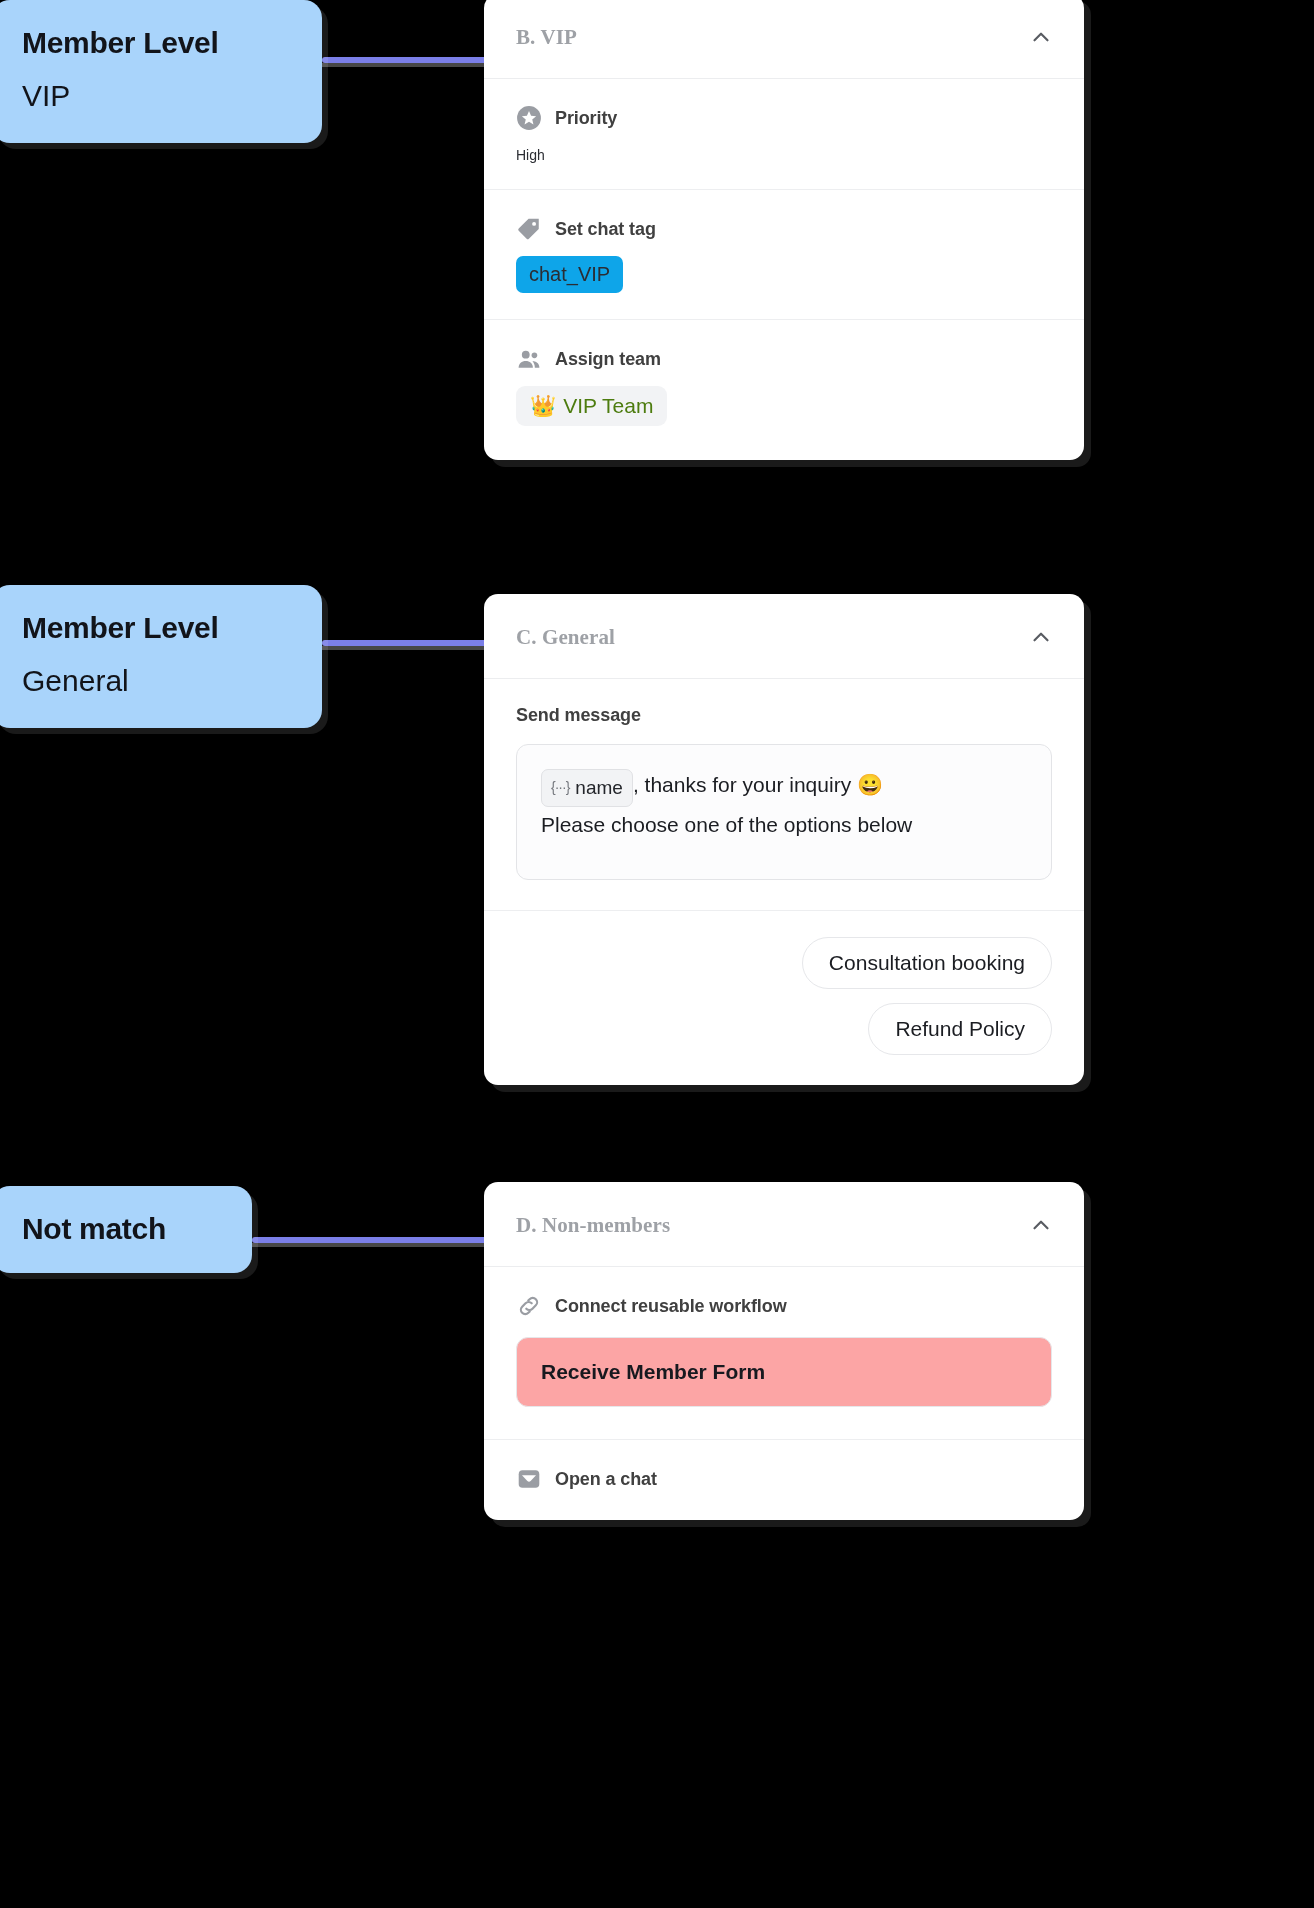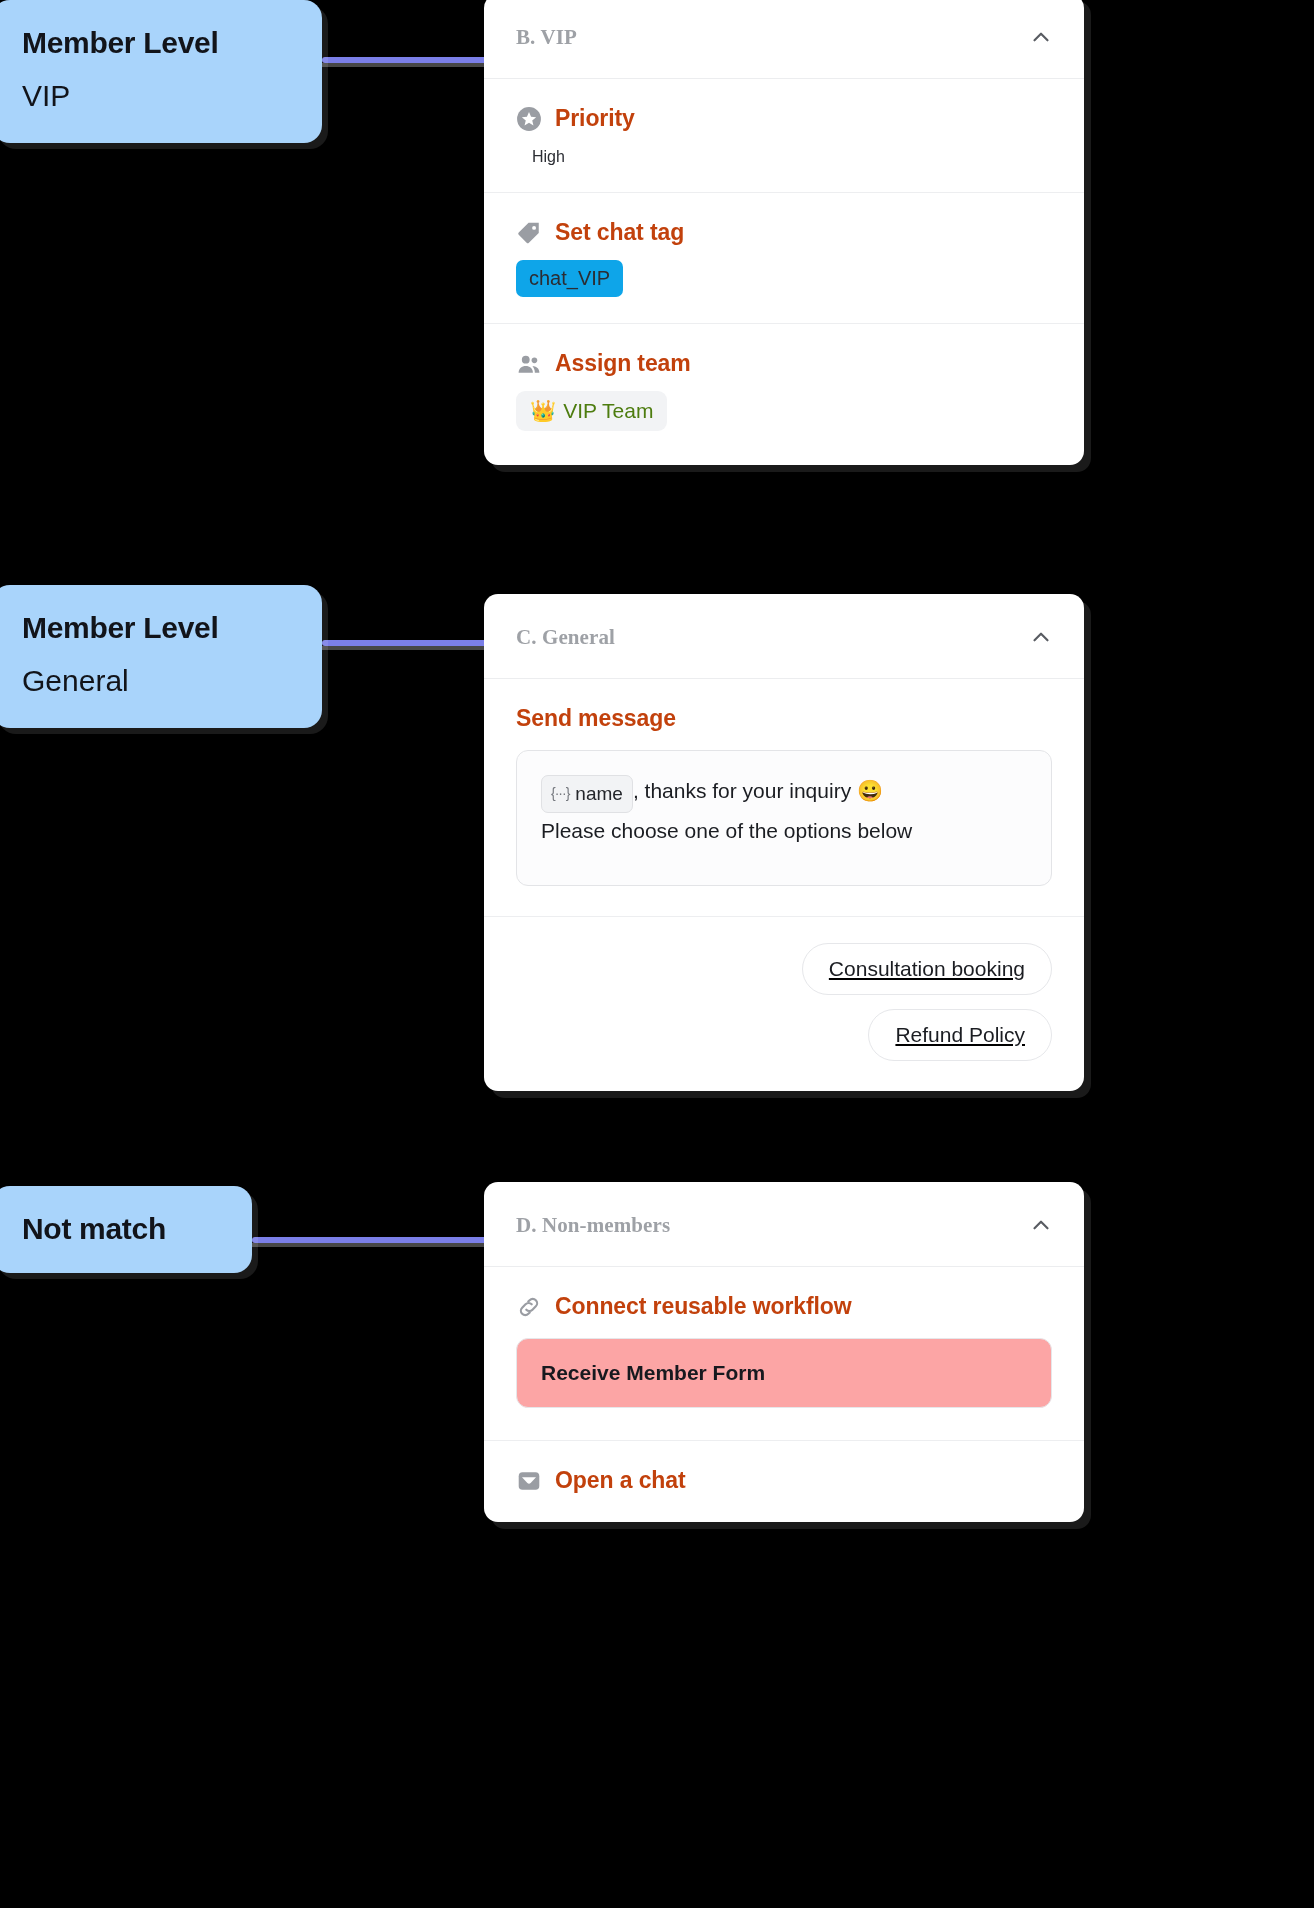--- a/index.html
+++ b/index.html
@@ -94,30 +94,29 @@
     align-items: center;
     gap: 13px;
   }
   .sec-icon {
     width: 26px; height: 26px;
     flex: 0 0 26px;
     color: #9A9DA3;
     display: block;
   }
   .sec-label {
-    font-size: 23px;
+    font-size: 18px;
     font-weight: 700;
-    color: #c2410c;
+    color: #404040;
     letter-spacing: -0.1px;
   }
   .sec-value {
-    font-size: 16px;
+    font-size: 14px;
     color: #2B2D33;
     margin-top: 16px;
-    margin-left: 16px;
   }
   .pill-blue {
     display: inline-block;
     margin-top: 14px;
     background: #0ea5e9;
     color: #2B2D33;
     border-radius: 7px;
     padding: 7px 13px;
     font-size: 20px;
   }
@@ -163,21 +162,20 @@
     color: #75787E;
     letter-spacing: -1px;
   }
 
   .replies {
     padding: 26px 32px 30px 32px;
     display: flex;
     flex-direction: column;
     align-items: flex-end;
     gap: 14px;
-    text-decoration: underline;
   }
   .reply-btn {
     border: 1px solid #E6E7EA;
     background: #FFFFFF;
     border-radius: 26px;
     padding: 13px 26px;
     font-size: 21px;
     color: #1B1D22;
     white-space: nowrap;
   }

